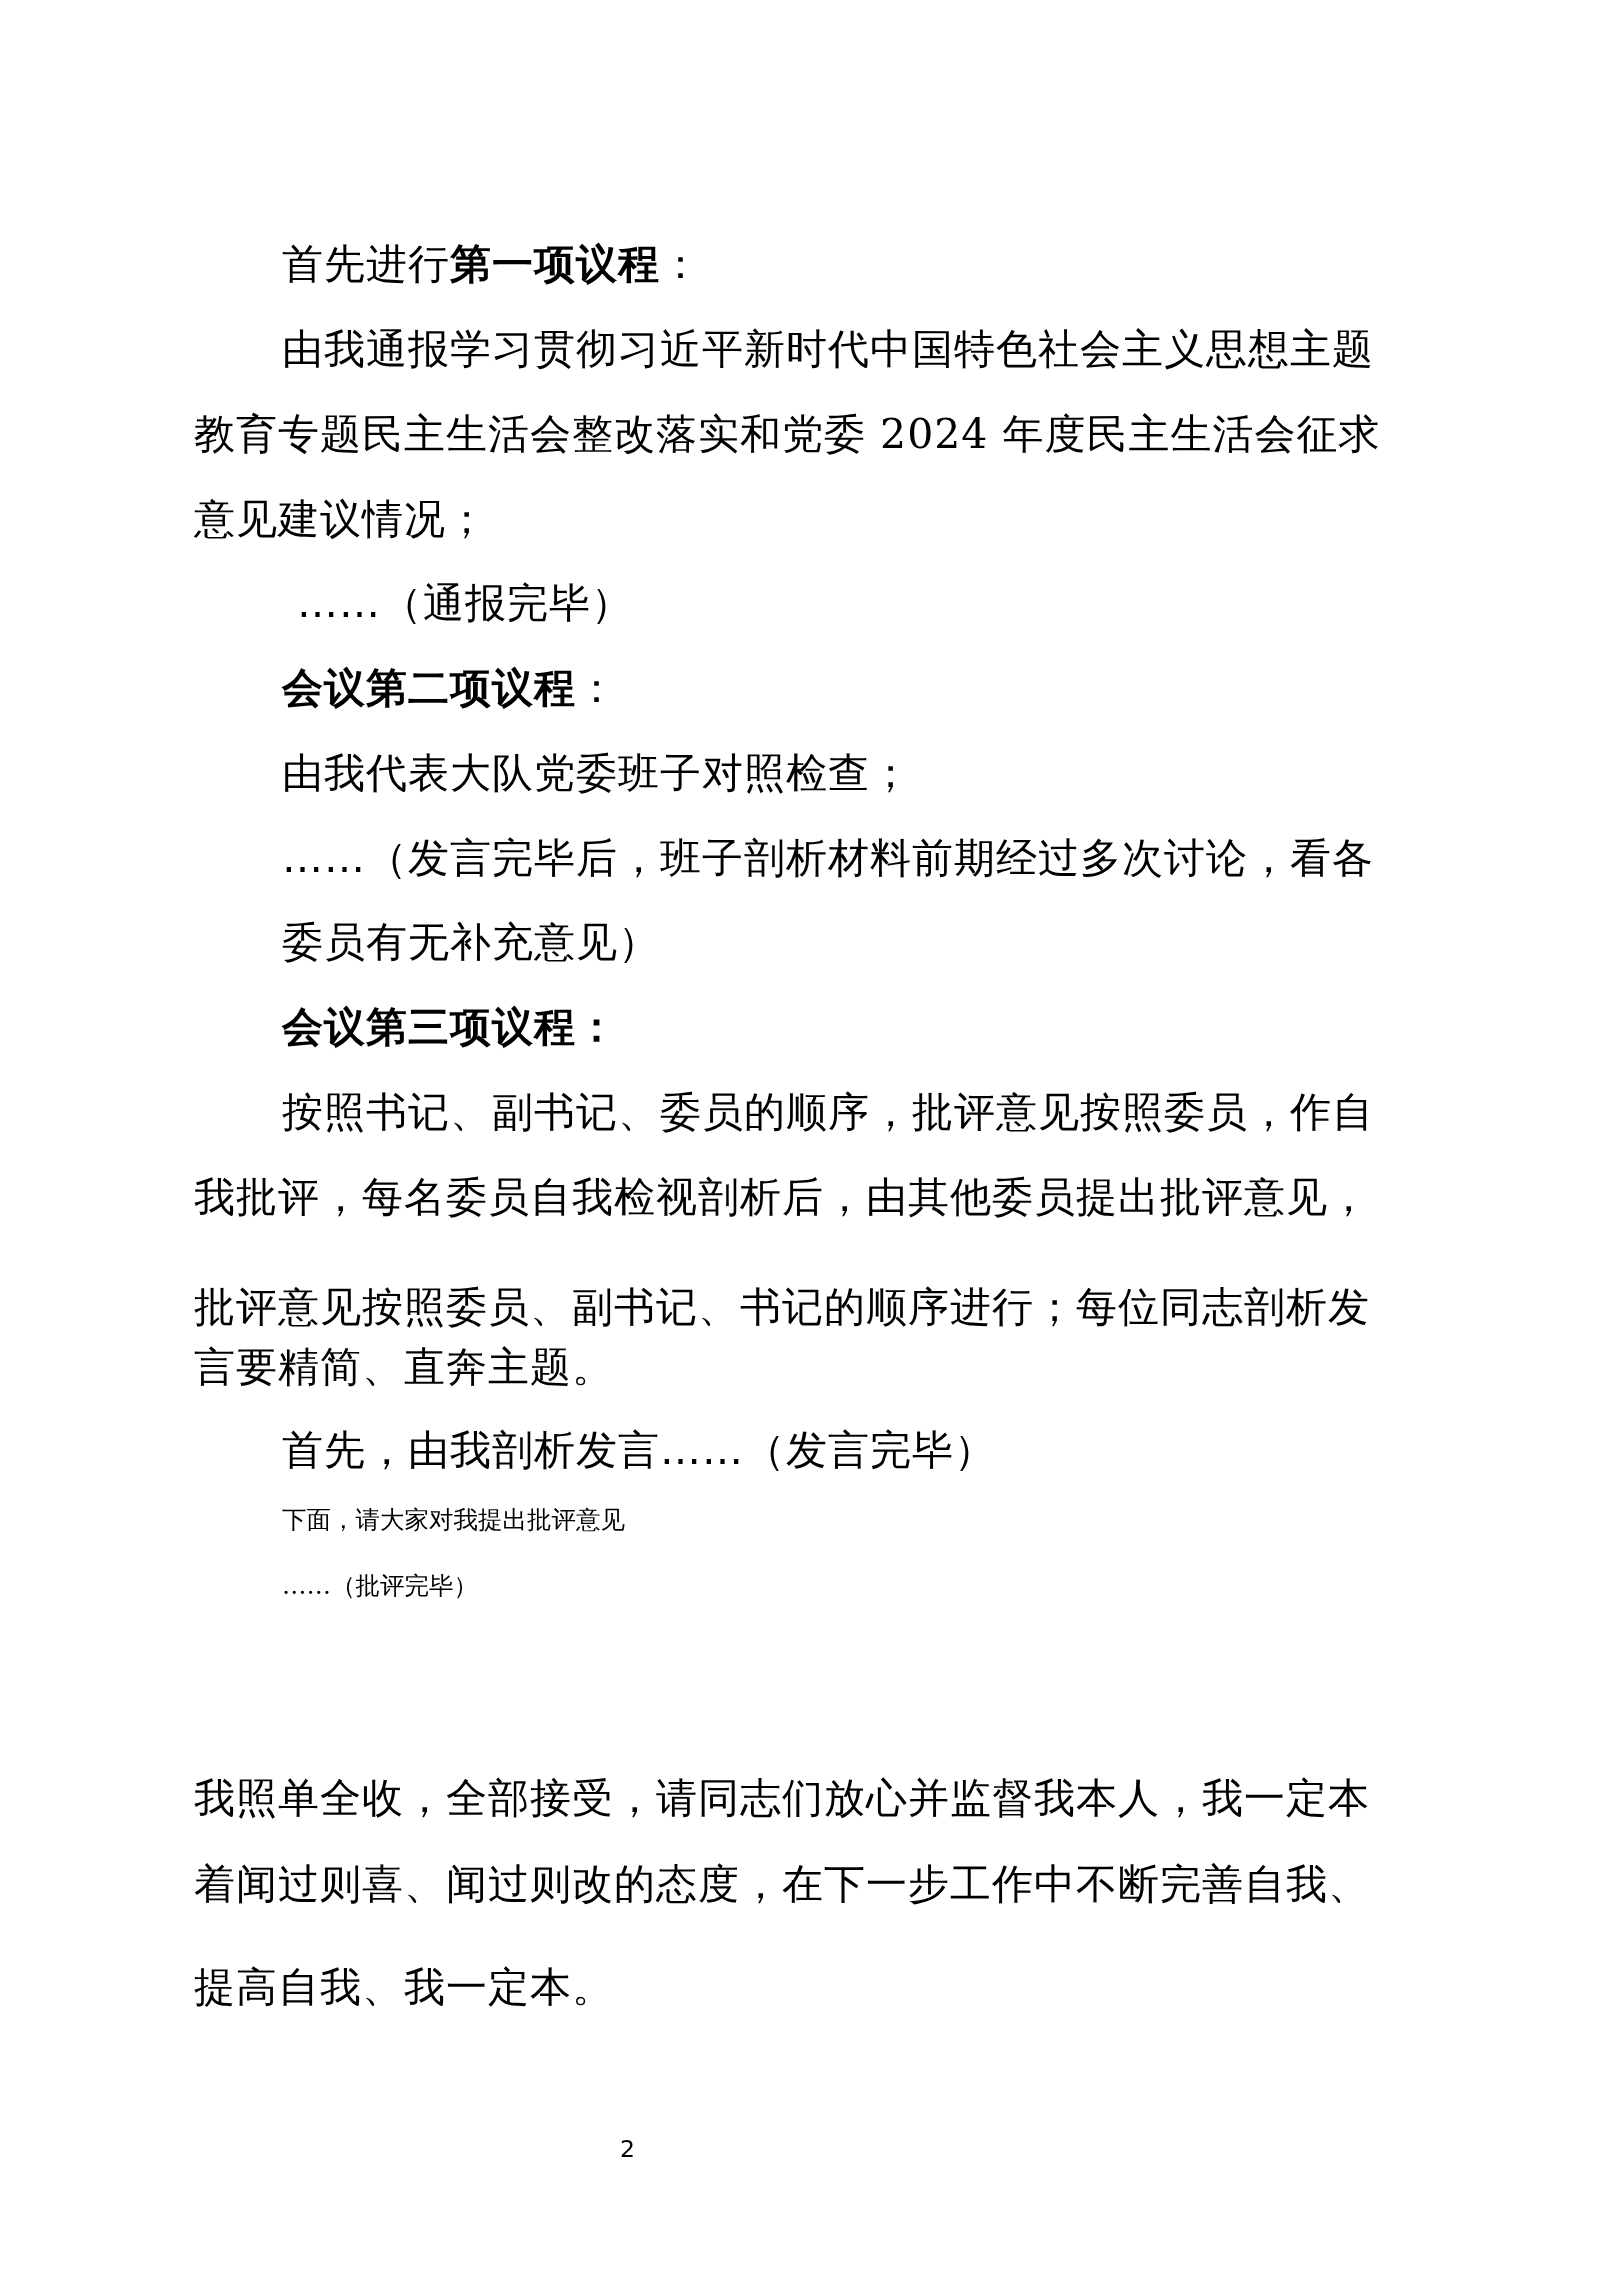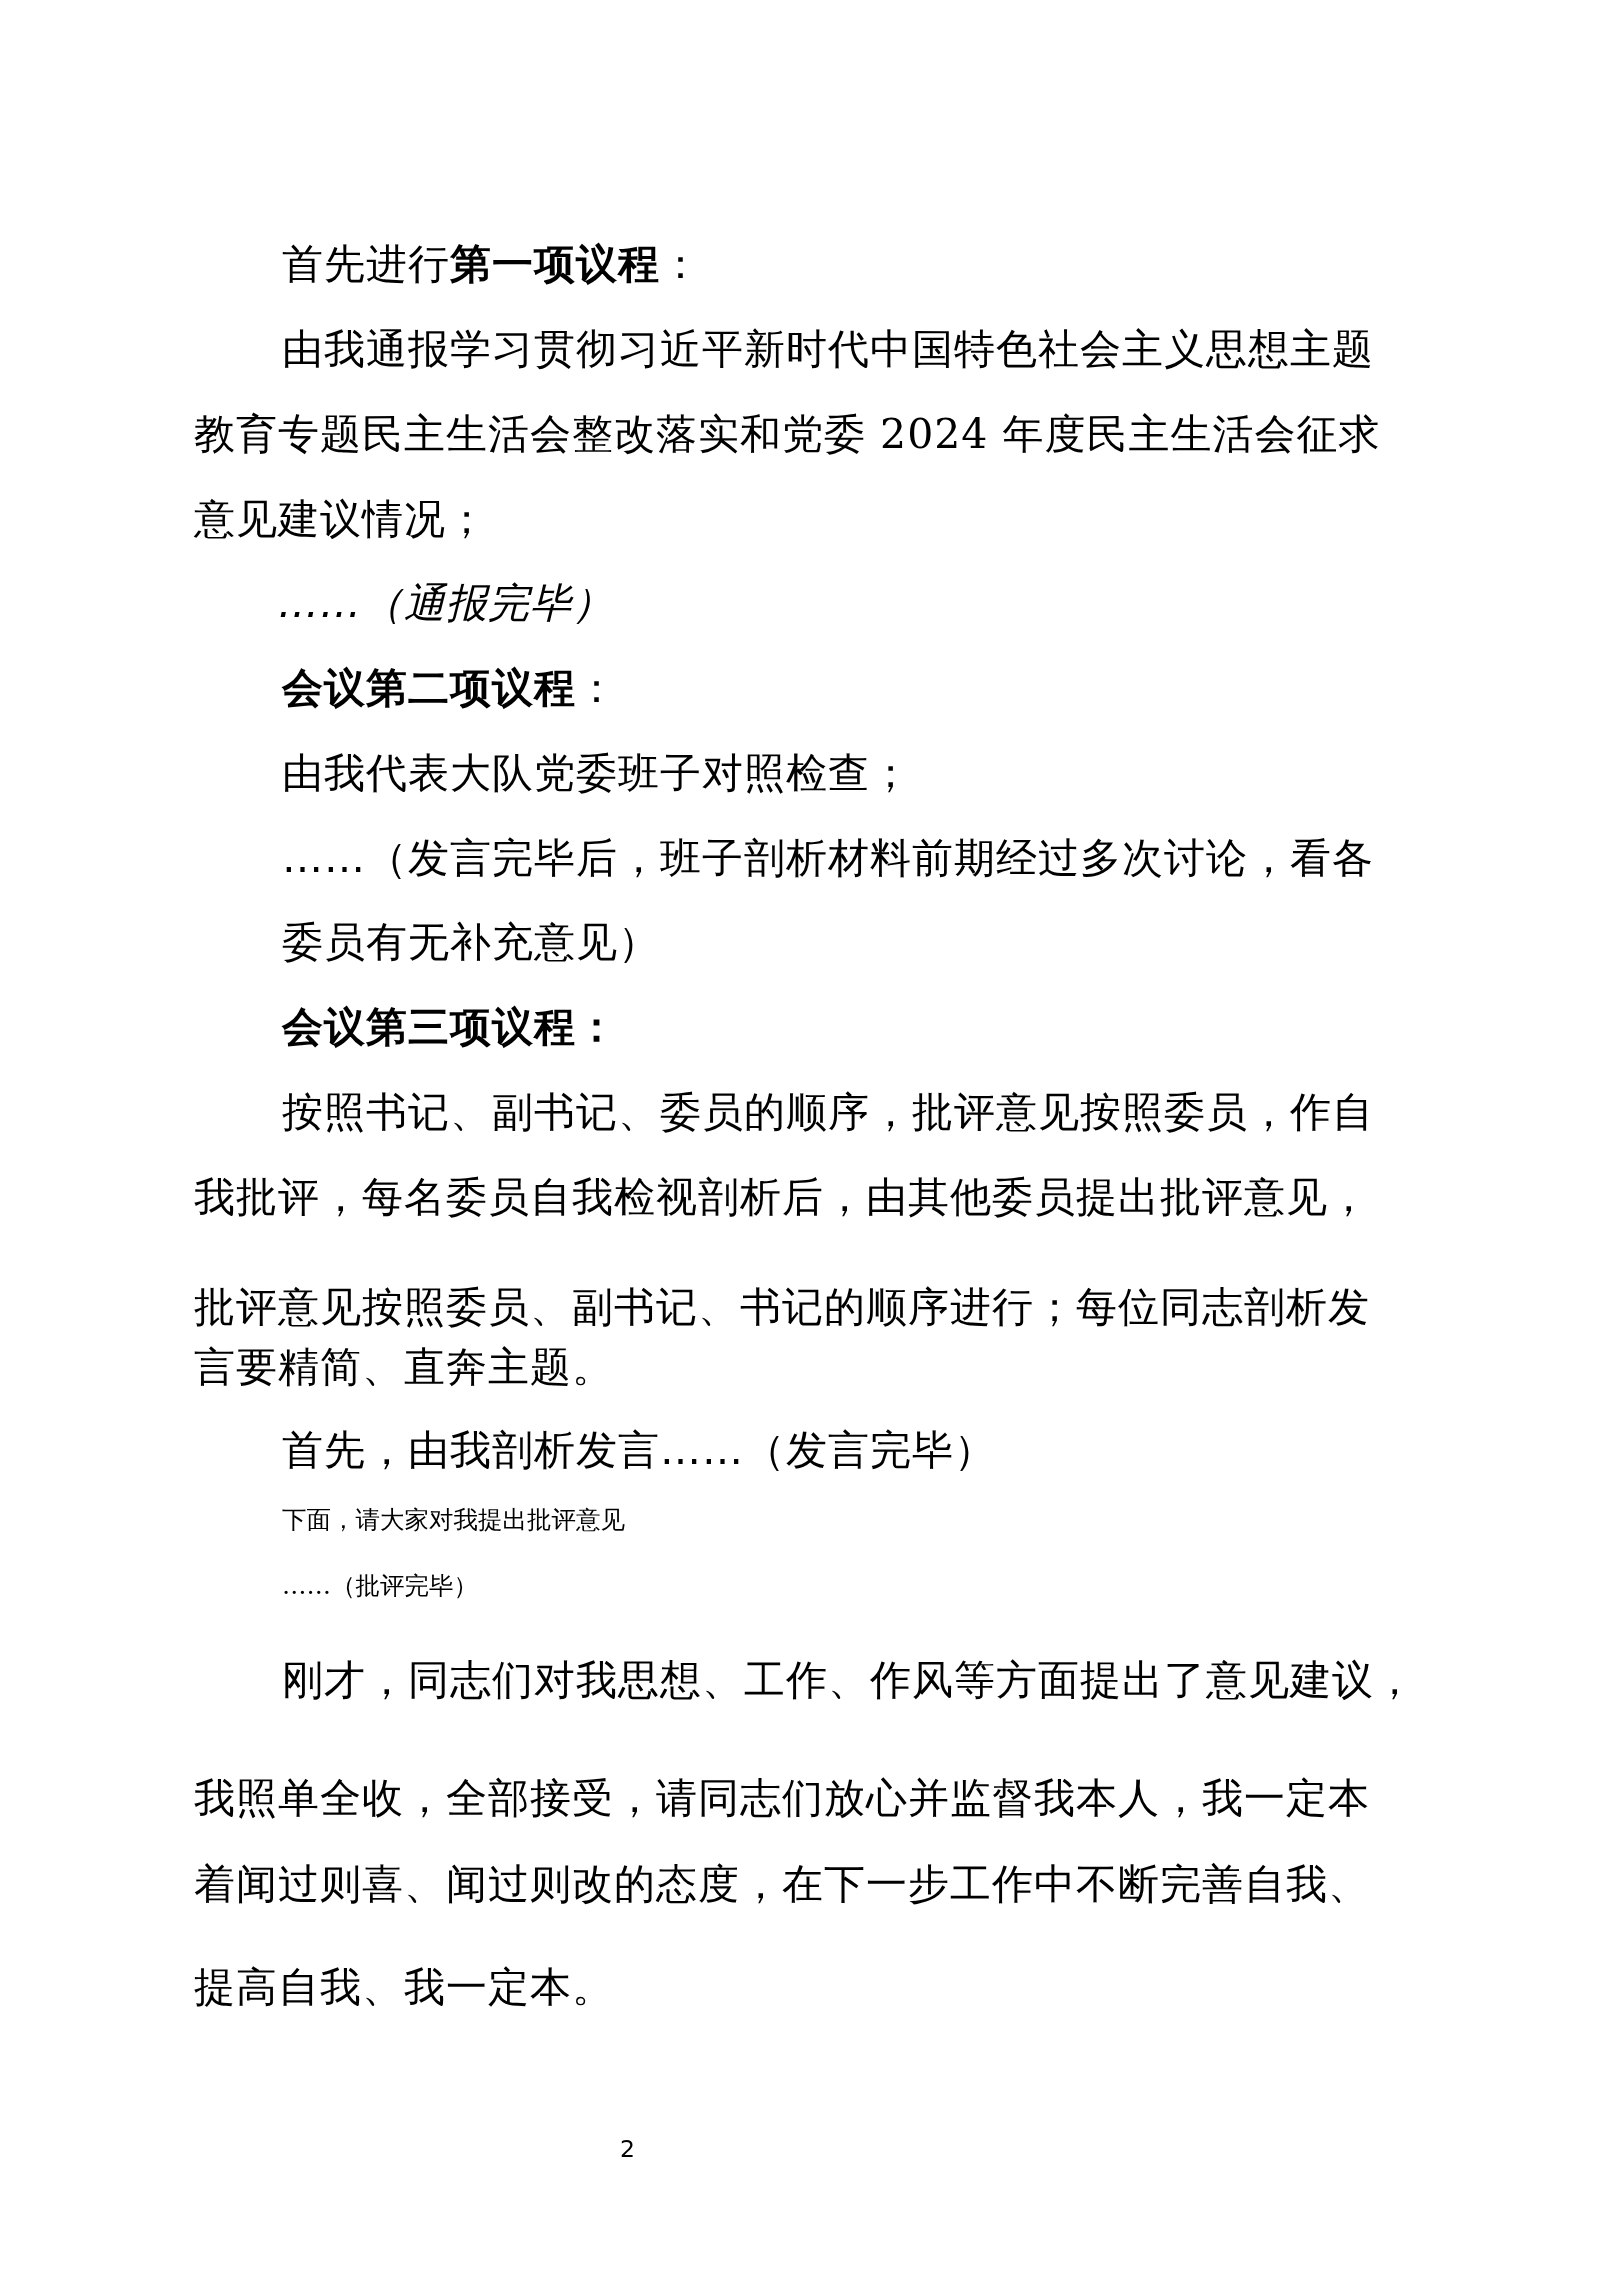--- a/index.html
+++ b/index.html
@@ -19,38 +19,37 @@
 <div class="page">
 
   <div class="line" style="left:282px; top:235px;">
     <span>首先进行</span><span class="b">第一项议程</span><span>：</span>
   </div>
   <div class="line" style="left:282px; top:320px;">由我通报学习贯彻习近平新时代中国特色社会主义思想主题</div>
   <div class="line" style="left:194px; top:405px;">
     <span>教育专题民主生活会整改落实和党委</span> <span class="num">2024</span> <span>年度民主生活会征求</span>
   </div>
   <div class="line" style="left:194px; top:490px;">意见建议情况；</div>
-  <div class="line" style="left:278px; top:574px;font-style:italic;">……（通报完毕）</div>
+  <div class="line" style="left:297px; top:574px;">……（通报完毕）</div>
 
   <div class="line" style="left:282px; top:659px;">
     <span class="b">会议第二项议程</span><span>：</span>
   </div>
   <div class="line" style="left:282px; top:744px;">由我代表大队党委班子对照检查；</div>
   <div class="line" style="left:282px; top:829px;">……（发言完毕后，班子剖析材料前期经过多次讨论，看各</div>
   <div class="line" style="left:282px; top:913px;">委员有无补充意见）</div>
 
   <div class="line b" style="left:282px; top:998px;">会议第三项议程：</div>
   <div class="line" style="left:282px; top:1083px;">按照书记、副书记、委员的顺序，批评意见按照委员，作自</div>
   <div class="line" style="left:194px; top:1168px;">我批评，每名委员自我检视剖析后，由其他委员提出批评意见，</div>
   <div class="line" style="left:194px; top:1254px;margin-top:24px;">批评意见按照委员、副书记、书记的顺序进行；每位同志剖析发</div>
   <div class="line" style="left:194px; top:1338px;">言要精简、直奔主题。</div>
   <div class="line" style="left:282px; top:1421px;">首先，由我剖析发言……（发言完毕）</div>
   <div class="line small" style="left:282px; top:1502px;">下面，请大家对我提出批评意见</div>
   <div class="line small" style="left:282px; top:1568px;">……（批评完毕）</div>
 
-  <div class="line" style="left:282px; top:1651px;">刚才，同志们对我思想、工作、作风等方面提出了意见建议，</div>
   <div class="line" style="left:194px; top:1753px;margin-top:16px;">我照单全收，全部接受，请同志们放心并监督我本人，我一定本</div>
   <div class="line" style="left:194px; top:1855px;">着闻过则喜、闻过则改的态度，在下一步工作中不断完善自我、</div>
   <div class="line" style="left:194px; top:1958px;">提高自我、我一定本。</div>
 
   <div class="pnum">2</div>
 </div>
 
 
 </body></html>

